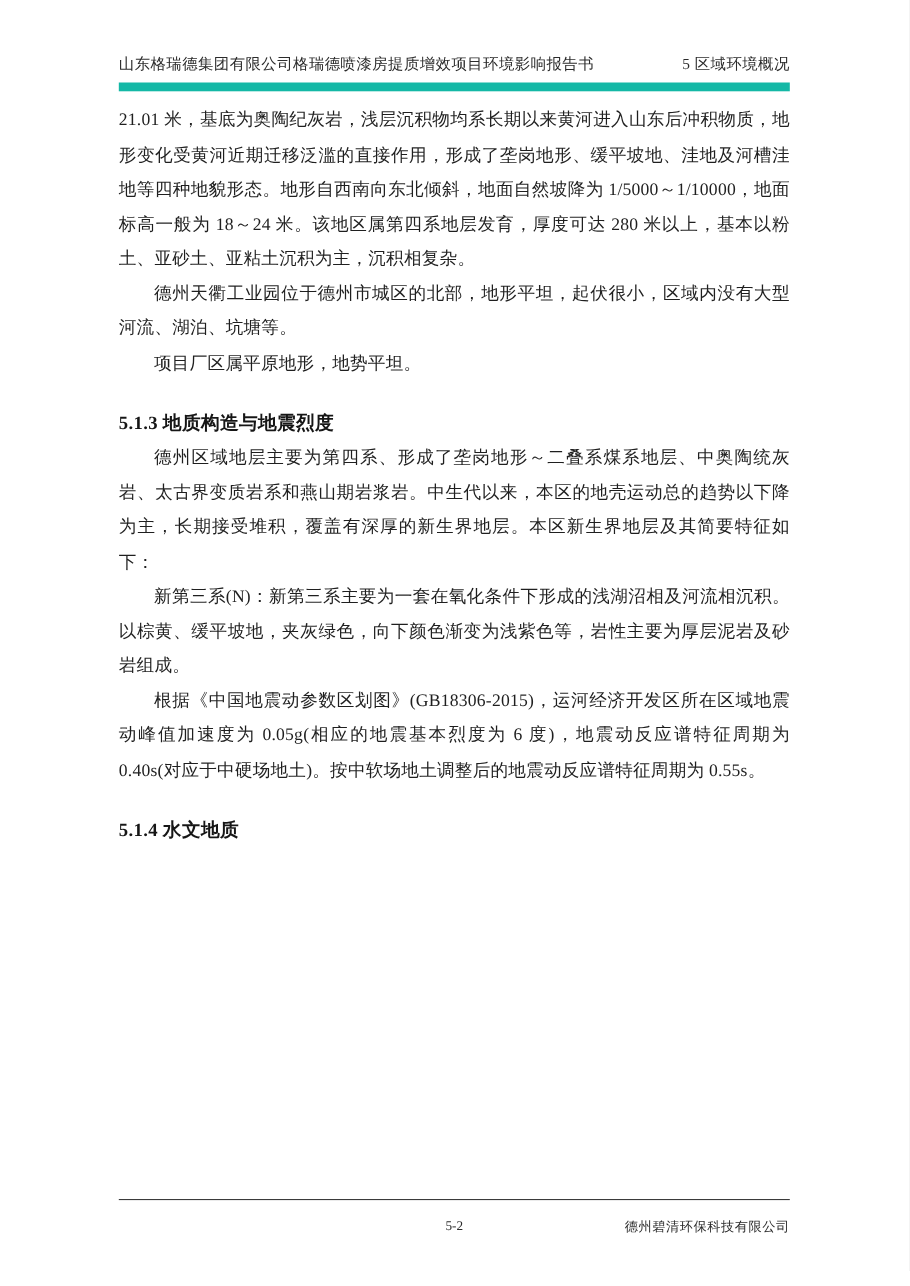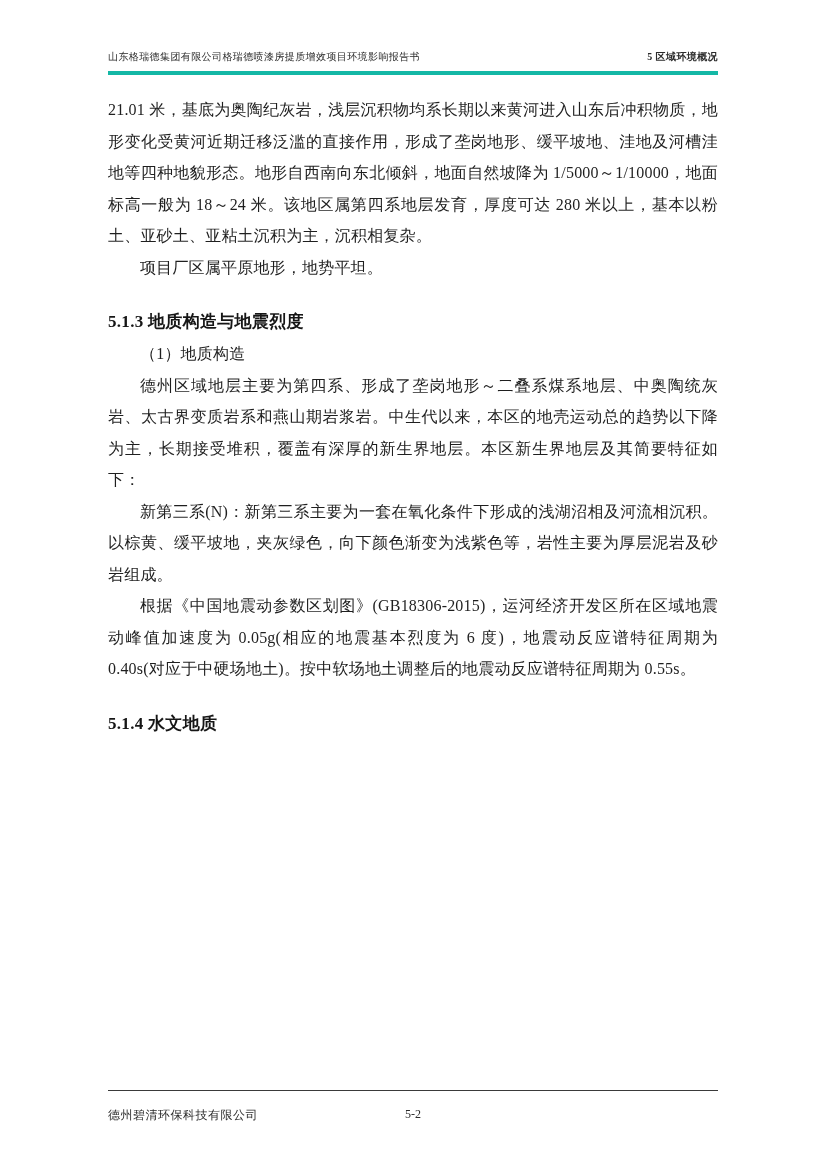--- a/index.html
+++ b/index.html
@@ -15,27 +15,27 @@
   }
   
   .page-header {
     position: absolute;
     left: 108px;
     right: 109px;
     top: 50px;
     display: flex;
     justify-content: space-between;
     align-items: flex-end;
-    font-size: 10px;
+    font-size: 14px;
     letter-spacing: 0.4px;
     padding-bottom: 7px;
-    border-bottom: 4px solid #14b8a6;
+    border-bottom: 8px solid #14b8a6;
     color: #2b2b2b;
   }
-  .page-header .hdr-right { font-weight: bold; }
+  .page-header .hdr-right { font-weight: normal; }
   
   .doc-body {
     position: absolute;
     left: 108px;
     right: 109px;
     top: 94px;
     font-family: Liberation Serif, serif;
   }
   .doc-body p {
     margin: 0;
@@ -63,37 +63,37 @@
     border-top: 1.5px solid #3a3a3a;
     padding-top: 16px;
     font-size: 12px;
     color: #2b2b2b;
   }
   .page-footer .page-num {
     position: absolute;
     left: 0; right: 0;
     text-align: center;
   }
-  .page-footer .company { letter-spacing: 0.5px; }
+  .page-footer .company { text-align: right; letter-spacing: 0.5px; }
 </style>
 </head>
 <body>
 
 <div class="page">
 
   <div class="page-header">
     <span class="hdr-left">山东格瑞德集团有限公司格瑞德喷漆房提质增效项目环境影响报告书</span>
     <span class="hdr-right">5 区域环境概况</span>
   </div>
 
   <div class="doc-body">
     <p>21.01 米，基底为奥陶纪灰岩，浅层沉积物均系长期以来黄河进入山东后冲积物质，地形变化受黄河近期迁移泛滥的直接作用，形成了垄岗地形、缓平坡地、洼地及河槽洼地等四种地貌形态。地形自西南向东北倾斜，地面自然坡降为 1/5000～1/10000，地面标高一般为 18～24 米。该地区属第四系地层发育，厚度可达 280 米以上，基本以粉土、亚砂土、亚粘土沉积为主，沉积相复杂。</p>
+    <p class="indent">德州天衢工业园位于德州市城区的北部，地形平坦，起伏很小，区域内没有大型河流、湖泊、坑塘等。</p>
     <p class="indent">项目厂区属平原地形，地势平坦。</p>
     <h2>5.1.3 地质构造与地震烈度</h2>
-    <p class="indent">（1）地质构造</p>
     <p class="indent">德州区域地层主要为第四系、形成了垄岗地形～二叠系煤系地层、中奥陶统灰岩、太古界变质岩系和燕山期岩浆岩。中生代以来，本区的地壳运动总的趋势以下降为主，长期接受堆积，覆盖有深厚的新生界地层。本区新生界地层及其简要特征如下：</p>
     <p class="indent">新第三系(N)：新第三系主要为一套在氧化条件下形成的浅湖沼相及河流相沉积。以棕黄、缓平坡地，夹灰绿色，向下颜色渐变为浅紫色等，岩性主要为厚层泥岩及砂岩组成。</p>
     <p class="indent">根据《中国地震动参数区划图》(GB18306-2015)，运河经济开发区所在区域地震动峰值加速度为 0.05g(相应的地震基本烈度为 6 度)，地震动反应谱特征周期为 0.40s(对应于中硬场地土)。按中软场地土调整后的地震动反应谱特征周期为 0.55s。</p>
     <h2>5.1.4 水文地质</h2>
   </div>
 
   <div class="page-footer">
     <span class="page-num">5-2</span>
     <div class="company">德州碧清环保科技有限公司</div>
   </div>

